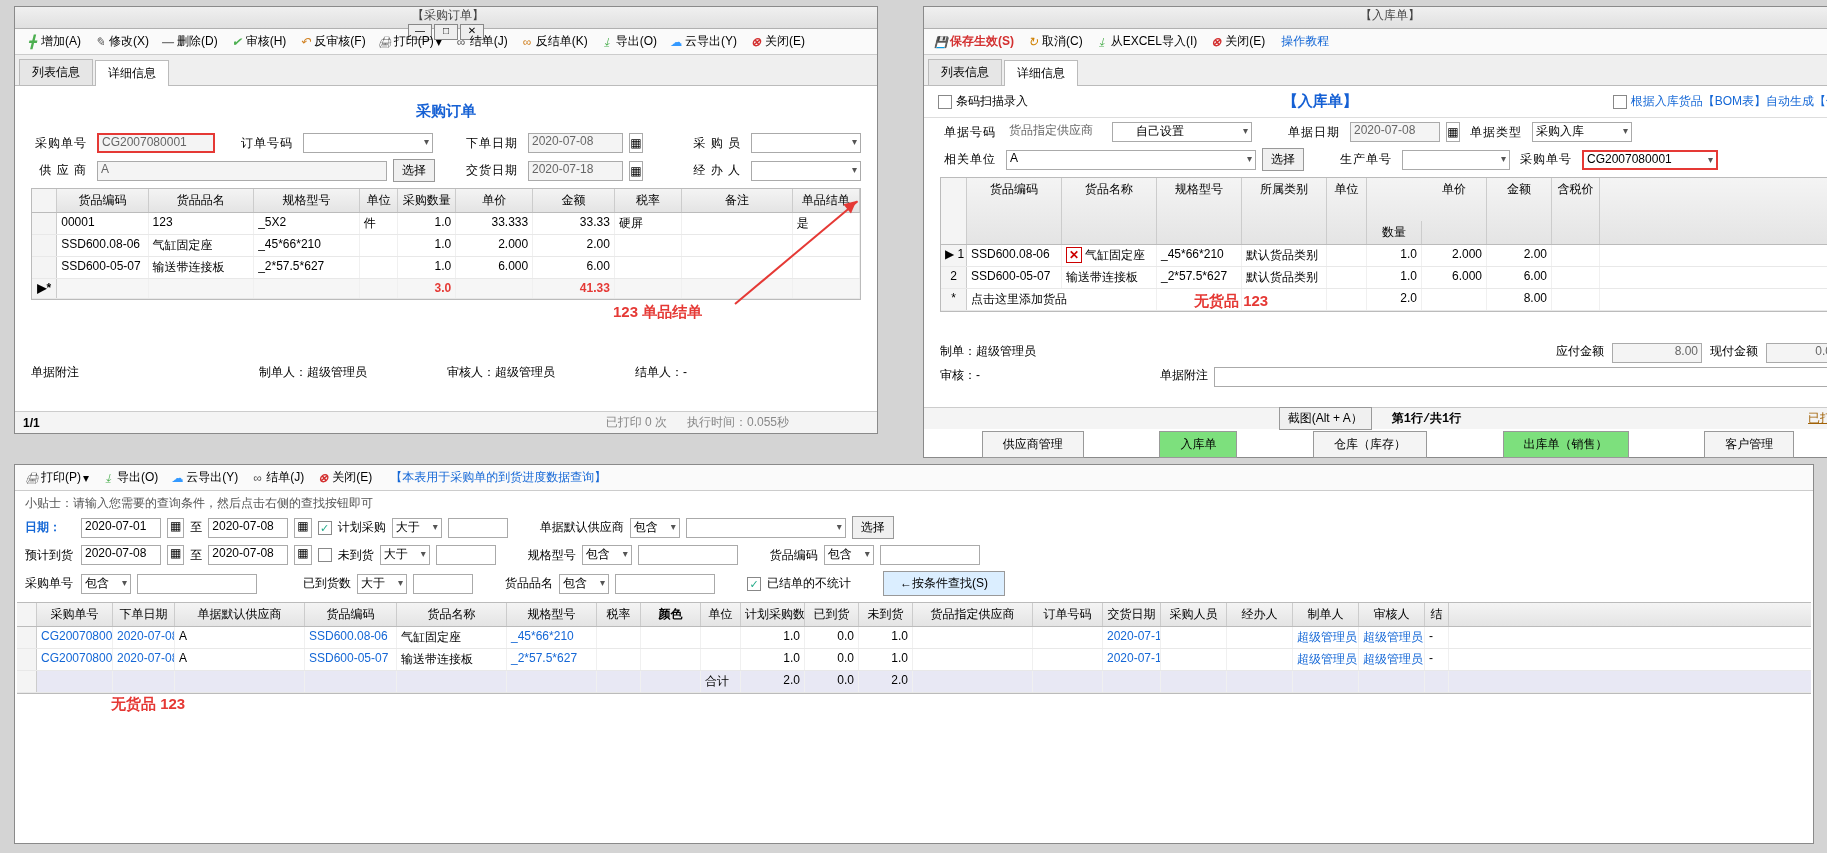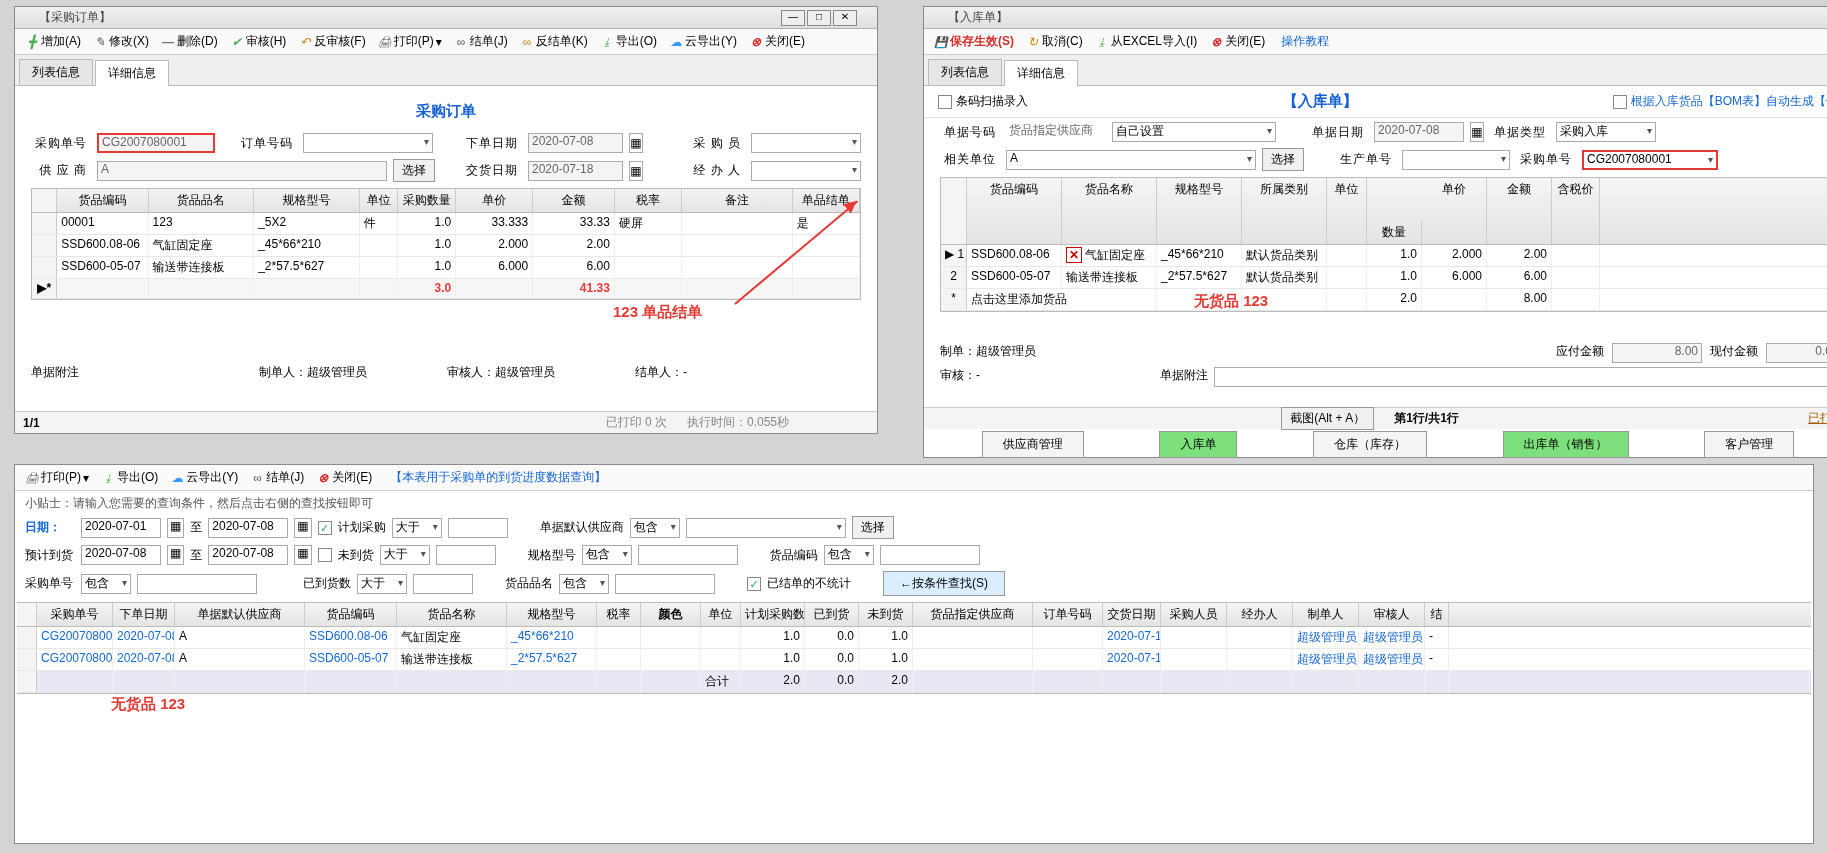--- a/index.html
+++ b/index.html
@@ -1,19 +1,19 @@
 <!DOCTYPE html>
 <html><head>
 <meta charset="utf-8">
 <style>
 * { box-sizing: border-box; margin: 0; padding: 0; font-family: "Microsoft YaHei", Arial, sans-serif; font-size: 12px; }
 body { background: #d4d4d4; width: 1827px; height: 853px; position: relative; overflow: hidden; }
 
 .window { position: absolute; background: #fff; border: 1px solid #8a8a8a; }
-.title-bar { height: 22px; background: linear-gradient(#f0f0f0, #e0e0e0); display: flex; align-items: center; padding: 0 20px; border-bottom: 1px solid #b0b0b0; }
+.title-bar { height: 22px; background: linear-gradient(#f0f0f0, #e0e0e0); display: flex; align-items: center; padding: 0 20px; border-bottom: 1px solid #b0b0b0; flex-direction: column; }
 .title-text { flex: 1; color: #444; padding-left: 4px; }
 .win-btns { display: flex; gap: 2px; }
 .win-btn { width: 24px; height: 16px; border: 1px solid #888; background: #eee; text-align: center; line-height: 11px; font-size: 10px; cursor: pointer; }
 
 .toolbar { height: 26px; border-bottom: 1px solid #ccc; display: flex; align-items: center; padding: 0 6px; gap: 4px; background: #fafafa; }
 .tool-btn { display: inline-flex; align-items: center; gap: 2px; padding: 2px 4px; cursor: pointer; white-space: nowrap; }
 .icon { width: 14px; height: 14px; display: inline-block; text-align:center; line-height:14px; font-size:12px; }
 .ic-plus { color: #4caf50; font-weight: bold; } .ic-plus::before { content: "╋"; }
 .ic-edit { color: #555; } .ic-edit::before { content: "✎"; }
 .ic-del { color: #777; } .ic-del::before { content: "—"; font-weight:bold; }
@@ -281,21 +281,21 @@
     <span class="form-title2">【入库单】</span>
     <span style="flex:1"></span>
     <span class="cb"></span>
     <span class="link" style="margin-left:4px;">根据入库货品【BOM表】自动生成【领</span>
   </div>
 
   <div class="form-area" style="padding-top:4px;">
     <div class="form-row">
       <span class="lbl">单据号码</span>
       <span class="inp ro" style="width:100px;border:none;background:transparent;">货品指定供应商</span>
-      <span class="sel" style="width:164px;"><span style="padding-left:3px;">自己设置</span></span>
+      <span class="sel" style="width:140px;padding-left:20px;"><span style="padding-left:3px;">自己设置</span></span>
       <span style="width:20px"></span>
       <span class="lbl">单据日期</span>
       <span class="inp ro" style="width:90px;">2020-07-08</span>
       <span style="width:14px;border:1px solid #aaa;height:20px;text-align:center;line-height:18px;">▦</span>
       <span class="lbl">单据类型</span>
       <span class="sel" style="width:100px;"><span style="padding-left:3px">采购入库</span></span>
     </div>
     <div class="form-row">
       <span class="lbl">相关单位</span>
       <span class="sel" style="width:250px;"><span style="padding-left:3px">A</span></span>
@@ -373,21 +373,21 @@
       <span>审核：-</span>
       <span style="flex:0 0 180px"></span>
       <span>单据附注</span>
       <span class="inp" style="flex:1;margin-left:6px;"></span>
     </div>
   </div>
   <div class="footer-bar" style="position:absolute;bottom:28px;left:0;right:0;height:22px;">
     <span style="flex:1"></span>
     <span class="btn-small">截图(Alt + A）</span>
     <span style="width:20px"></span>
-    <span style="font-weight:bold;">第1行/共1行</span>
+    <span style="font-weight:bold;font-family:Liberation Mono, monospace;">第1行/共1行</span>
     <span style="flex:1"></span>
     <span style="color:#a16207;text-decoration:underline;">已打印</span>
   </div>
   <div style="position:absolute;bottom:0;left:0;right:0;height:26px;display:flex;gap:20px;padding:2px 30px;align-items:center;justify-content:space-around;">
     <span class="big-btn">供应商管理</span>
     <span class="big-btn green">入库单</span>
     <span class="big-btn">仓库（库存）</span>
     <span class="big-btn green">出库单（销售）</span>
     <span class="big-btn">客户管理</span>
   </div>

